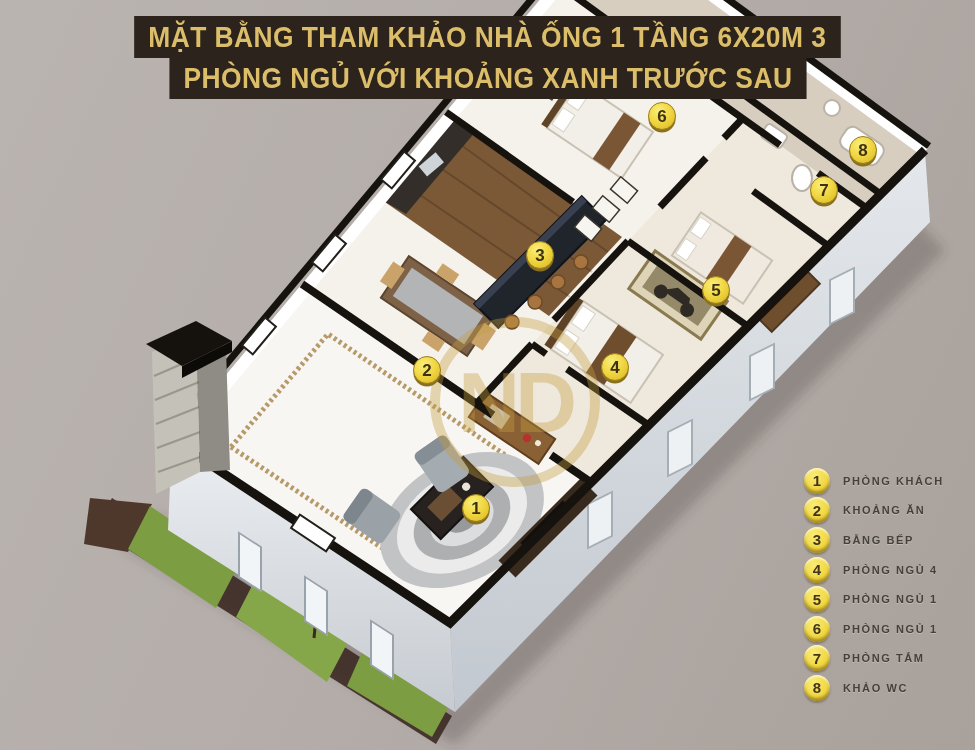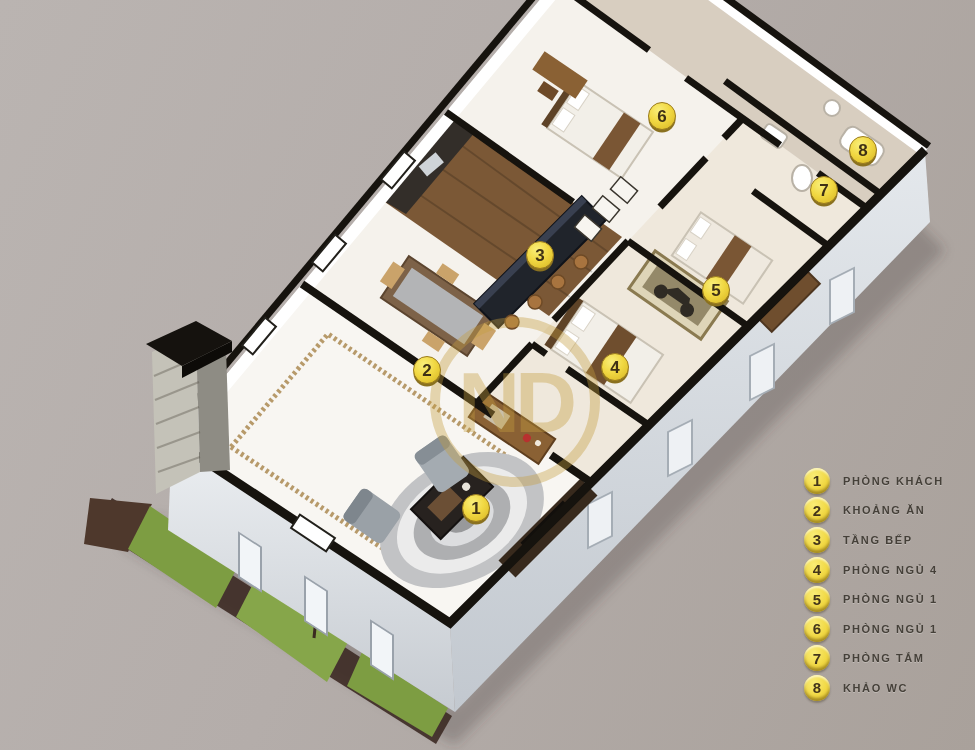--- a/index.html
+++ b/index.html
@@ -336,33 +336,37 @@
         <text y="6" text-anchor="middle" font-size="17" font-weight="700" fill="#3f3115">7</text>
       </g>
       <g transform="translate(863,150)">
         <circle cy="3" r="13.5" fill="#8a7120"></circle>
           <circle r="13.5" fill="url(#markerGrad)" stroke="#9a7b1e" stroke-width="1"></circle>
         <text y="6" text-anchor="middle" font-size="17" font-weight="700" fill="#3f3115">8</text>
       </g>
     </g>
   </svg>
 
+  <div class="title-wrap">
+    <div class="title-line">MẶT BẰNG THAM KHẢO NHÀ ỐNG 1 TẦNG 6X20M 3</div>
+    <div class="title-line second">PHÒNG NGỦ VỚI KHOẢNG XANH TRƯỚC SAU</div>
+  </div>
 
   <div class="legend">
     <div class="legend-row">
       <div class="legend-num">1</div>
       <div class="legend-label">PHÒNG KHÁCH</div>
     </div>
     <div class="legend-row">
       <div class="legend-num">2</div>
       <div class="legend-label">KHOẢNG ĂN</div>
     </div>
     <div class="legend-row">
       <div class="legend-num">3</div>
-      <div class="legend-label">TẦNG BẾP</div>
+      <div class="legend-label">BẰNG BẾP</div>
     </div>
     <div class="legend-row">
       <div class="legend-num">4</div>
       <div class="legend-label">PHÒNG NGỦ 4</div>
     </div>
     <div class="legend-row">
       <div class="legend-num">5</div>
       <div class="legend-label">PHÒNG NGỦ 1</div>
     </div>
     <div class="legend-row">

